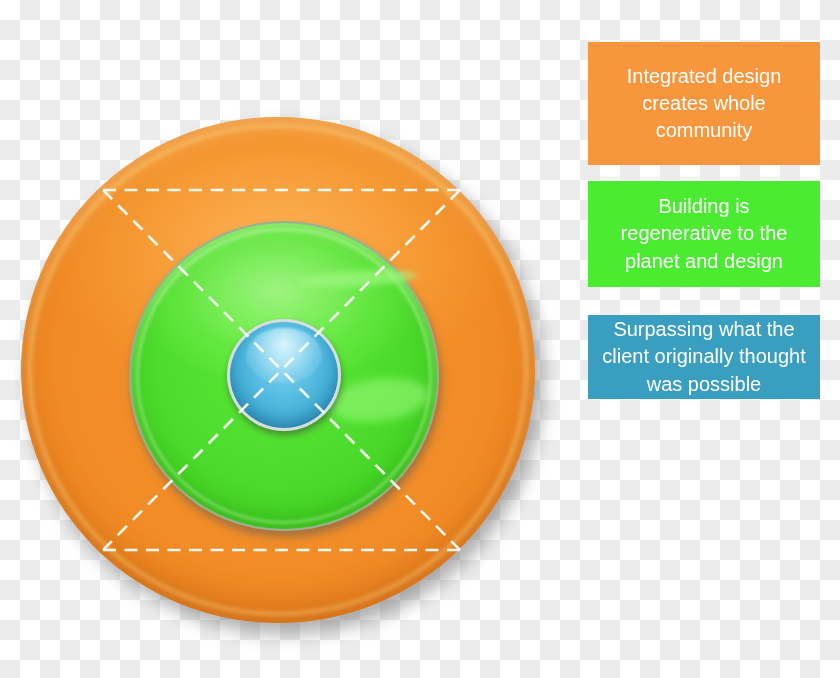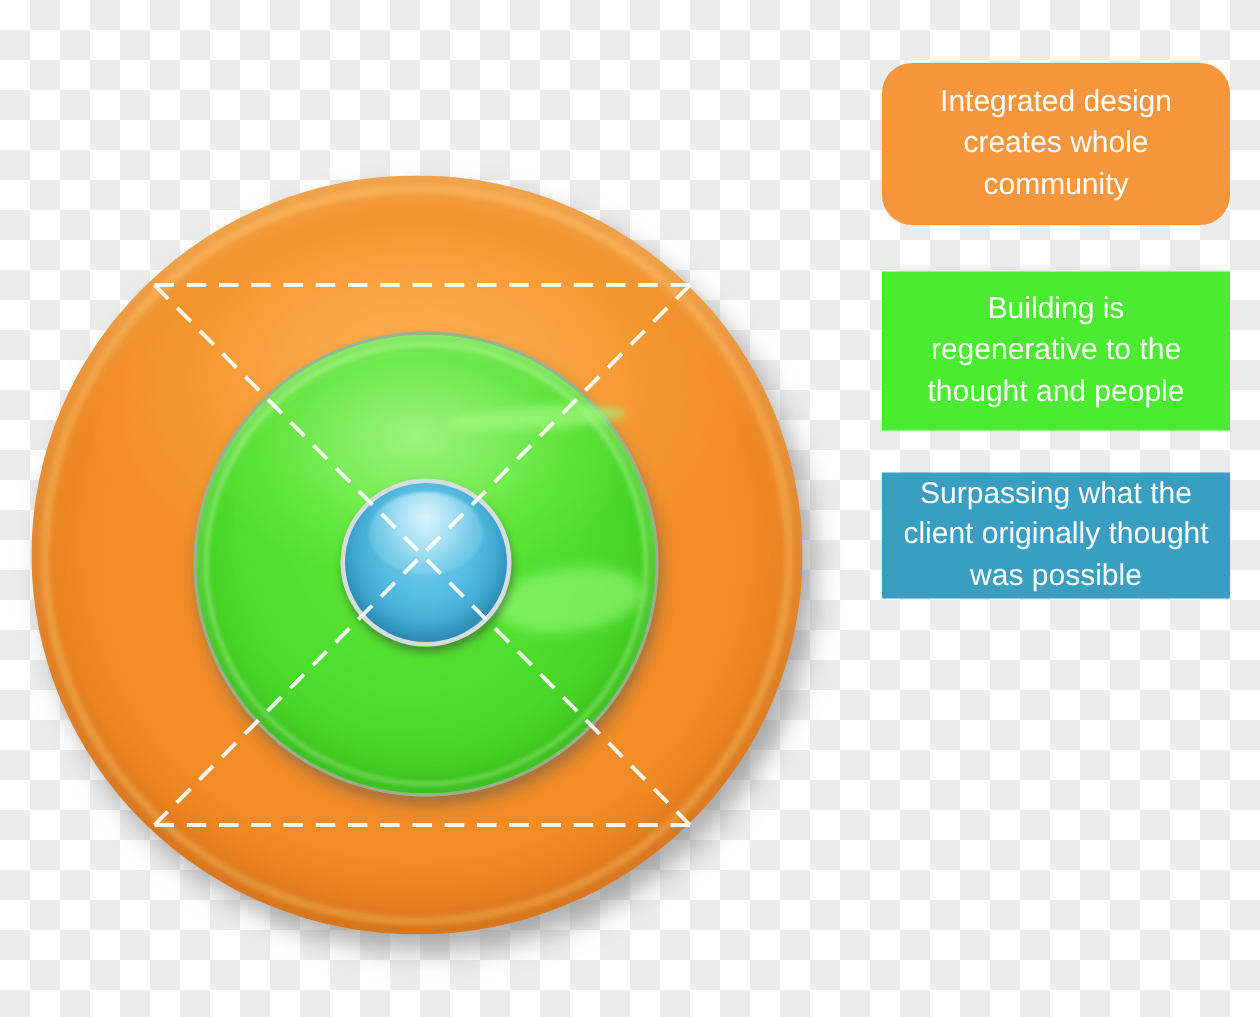--- a/index.html
+++ b/index.html
@@ -76,21 +76,21 @@
 
   .guides{position:absolute;left:0;top:0;width:840px;height:678px;pointer-events:none;}
 
   
   .callout{
     position:absolute;left:588px;width:232px;box-sizing:border-box;
     display:flex;align-items:center;justify-content:center;
     padding:4px 14px;text-align:center;color:#ffffff;
     font-size:20px;line-height:1.36;font-weight:400;
   }
-  .callout-0{top:42px;height:108px;background:#F7963C;border-radius:20px;}
+  .callout-0{top:42px;height:123px;background:#F7963C;}
   .callout-1{top:181px;height:106px;background:#4BEB31;}
   .callout-2{top:315px;height:84px;background:#3A9EC1;}
 </style>
 </head>
 <body>
 
 <div class="canvas">
 
   <div>
     <div class="ring ring-orange"></div>
@@ -110,20 +110,20 @@
         <line x1="460" y1="190" x2="103" y2="550"></line>
       </g>
     </svg>
   </div>
 
   <div class="callout callout-0">
     <span>Integrated design creates whole community</span>
   </div>
 
   <div class="callout callout-1">
-    <span>Building is regenerative to the thought and people</span>
+    <span>Building is regenerative to the planet and design</span>
   </div>
 
   <div class="callout callout-2">
     <span>Surpassing what the client originally thought was possible</span>
   </div>
 
 </div>
 
 </body></html>

